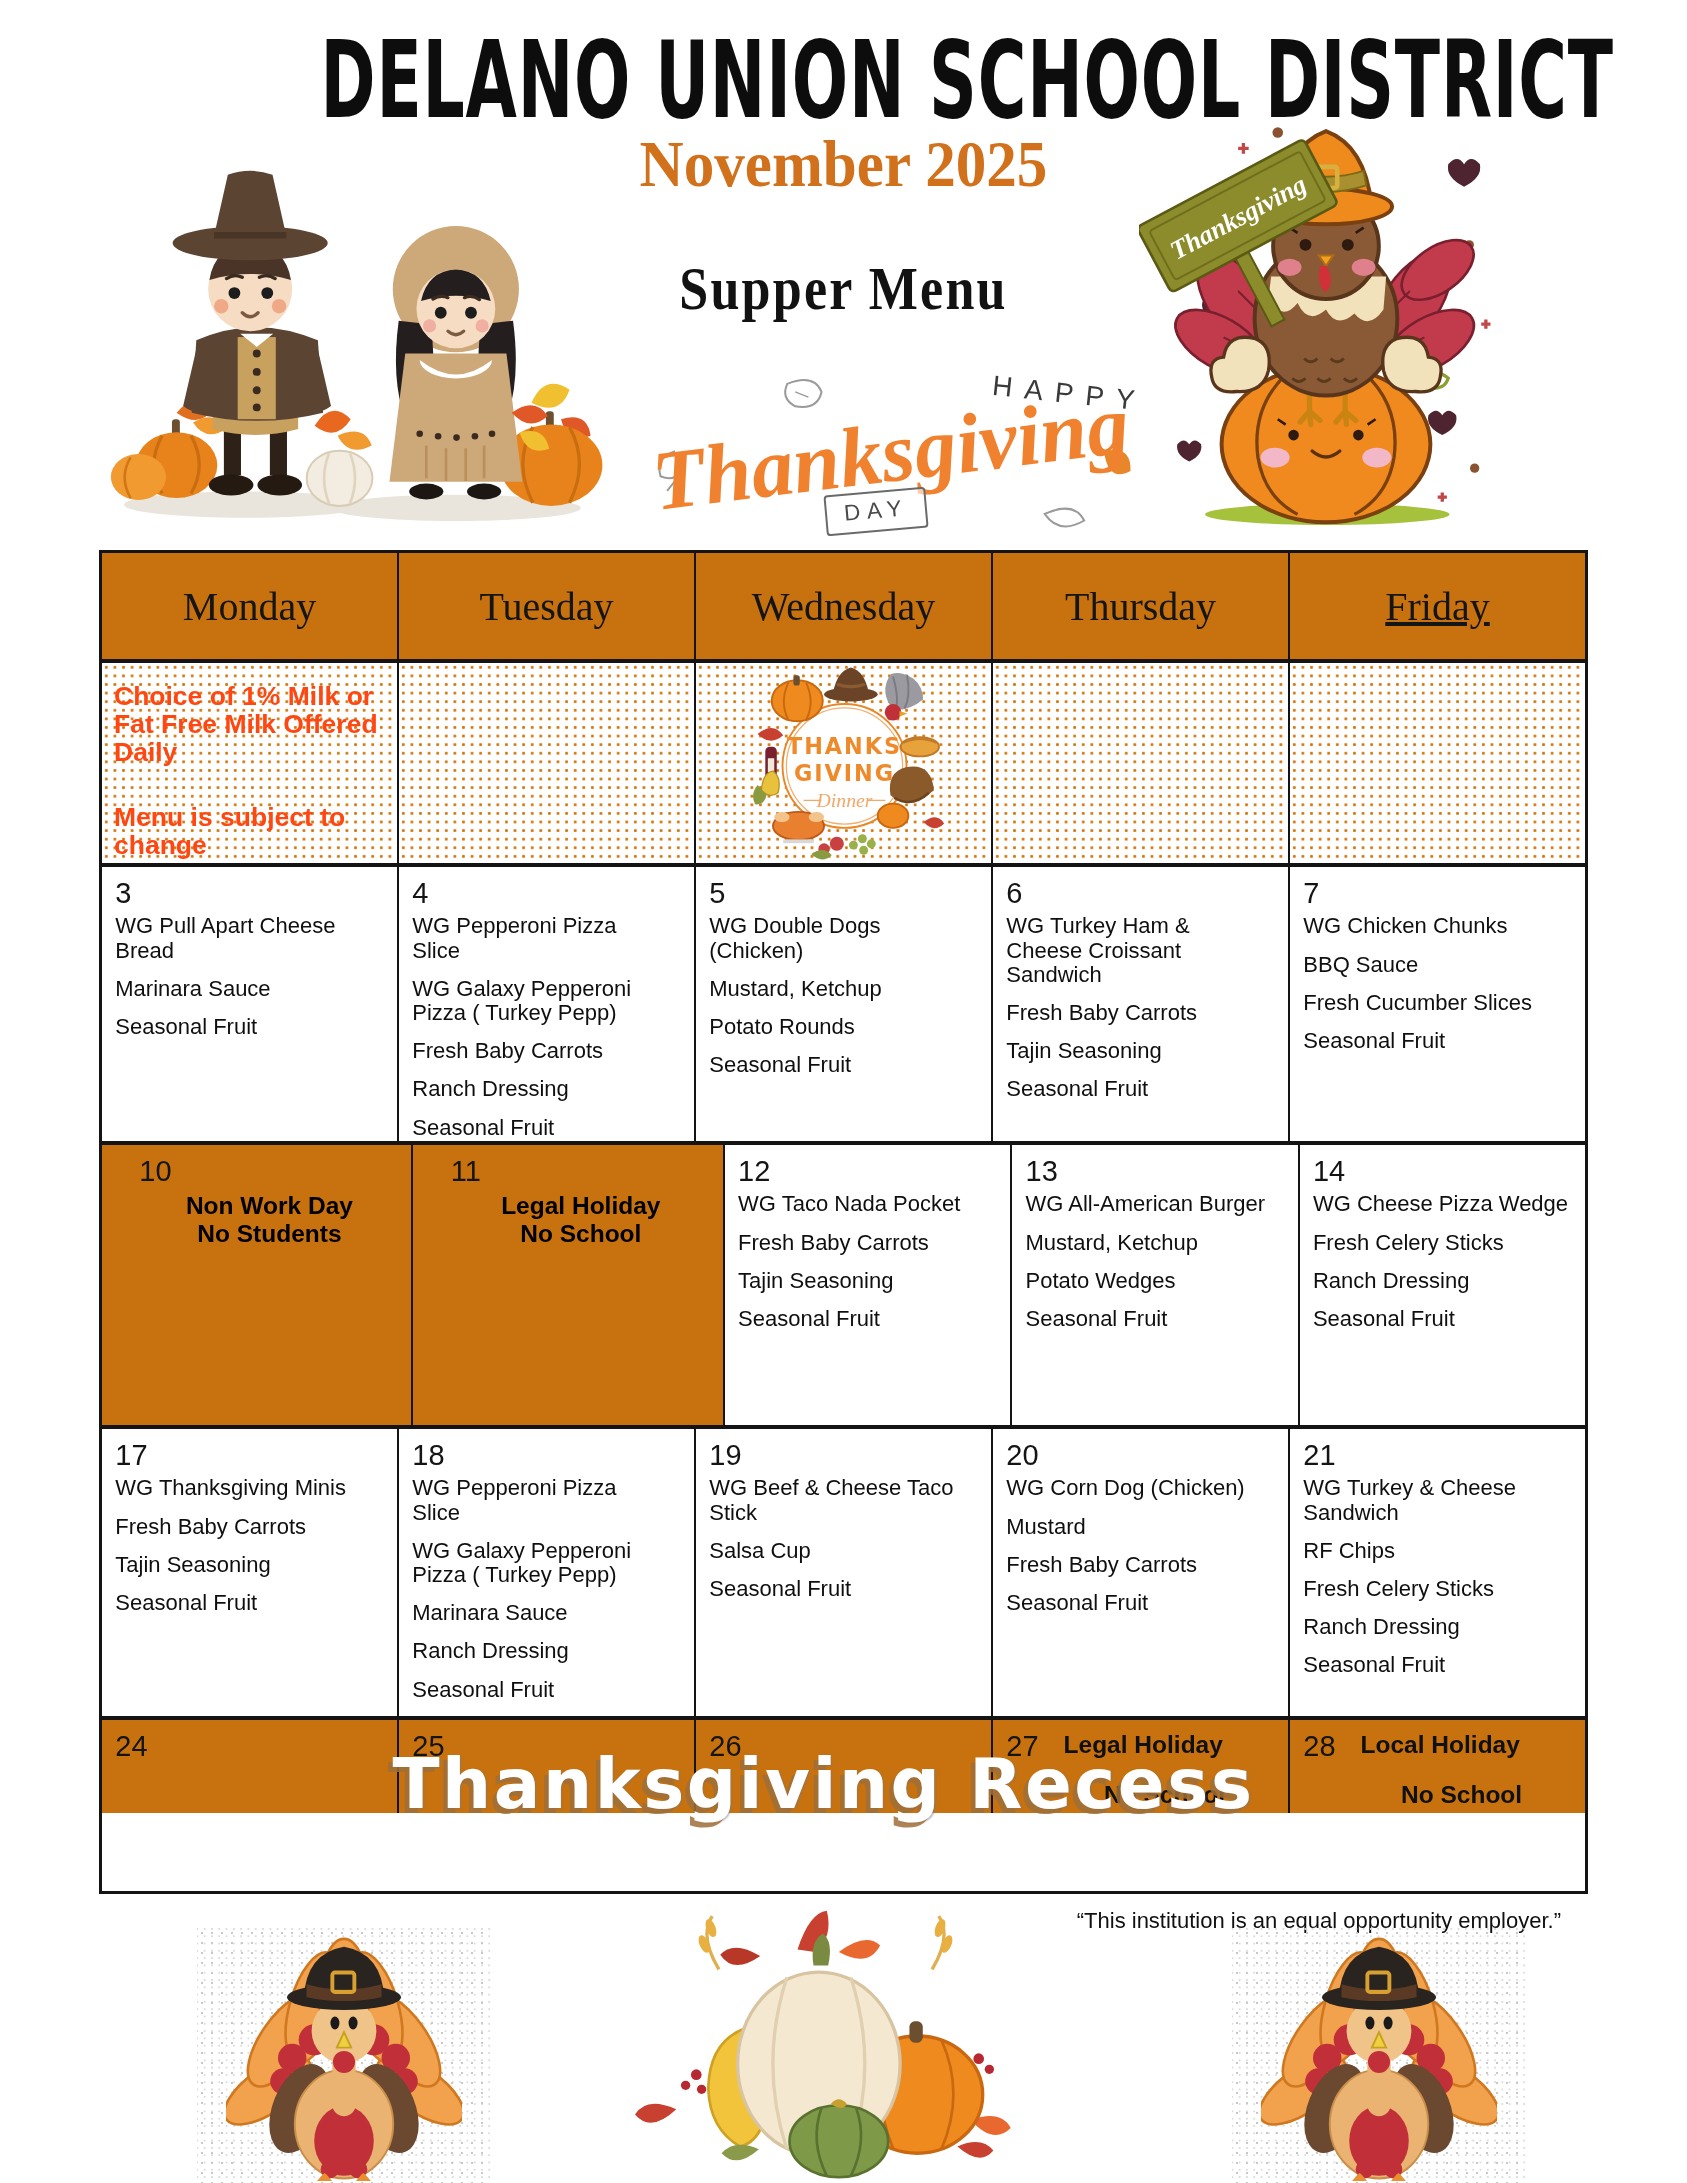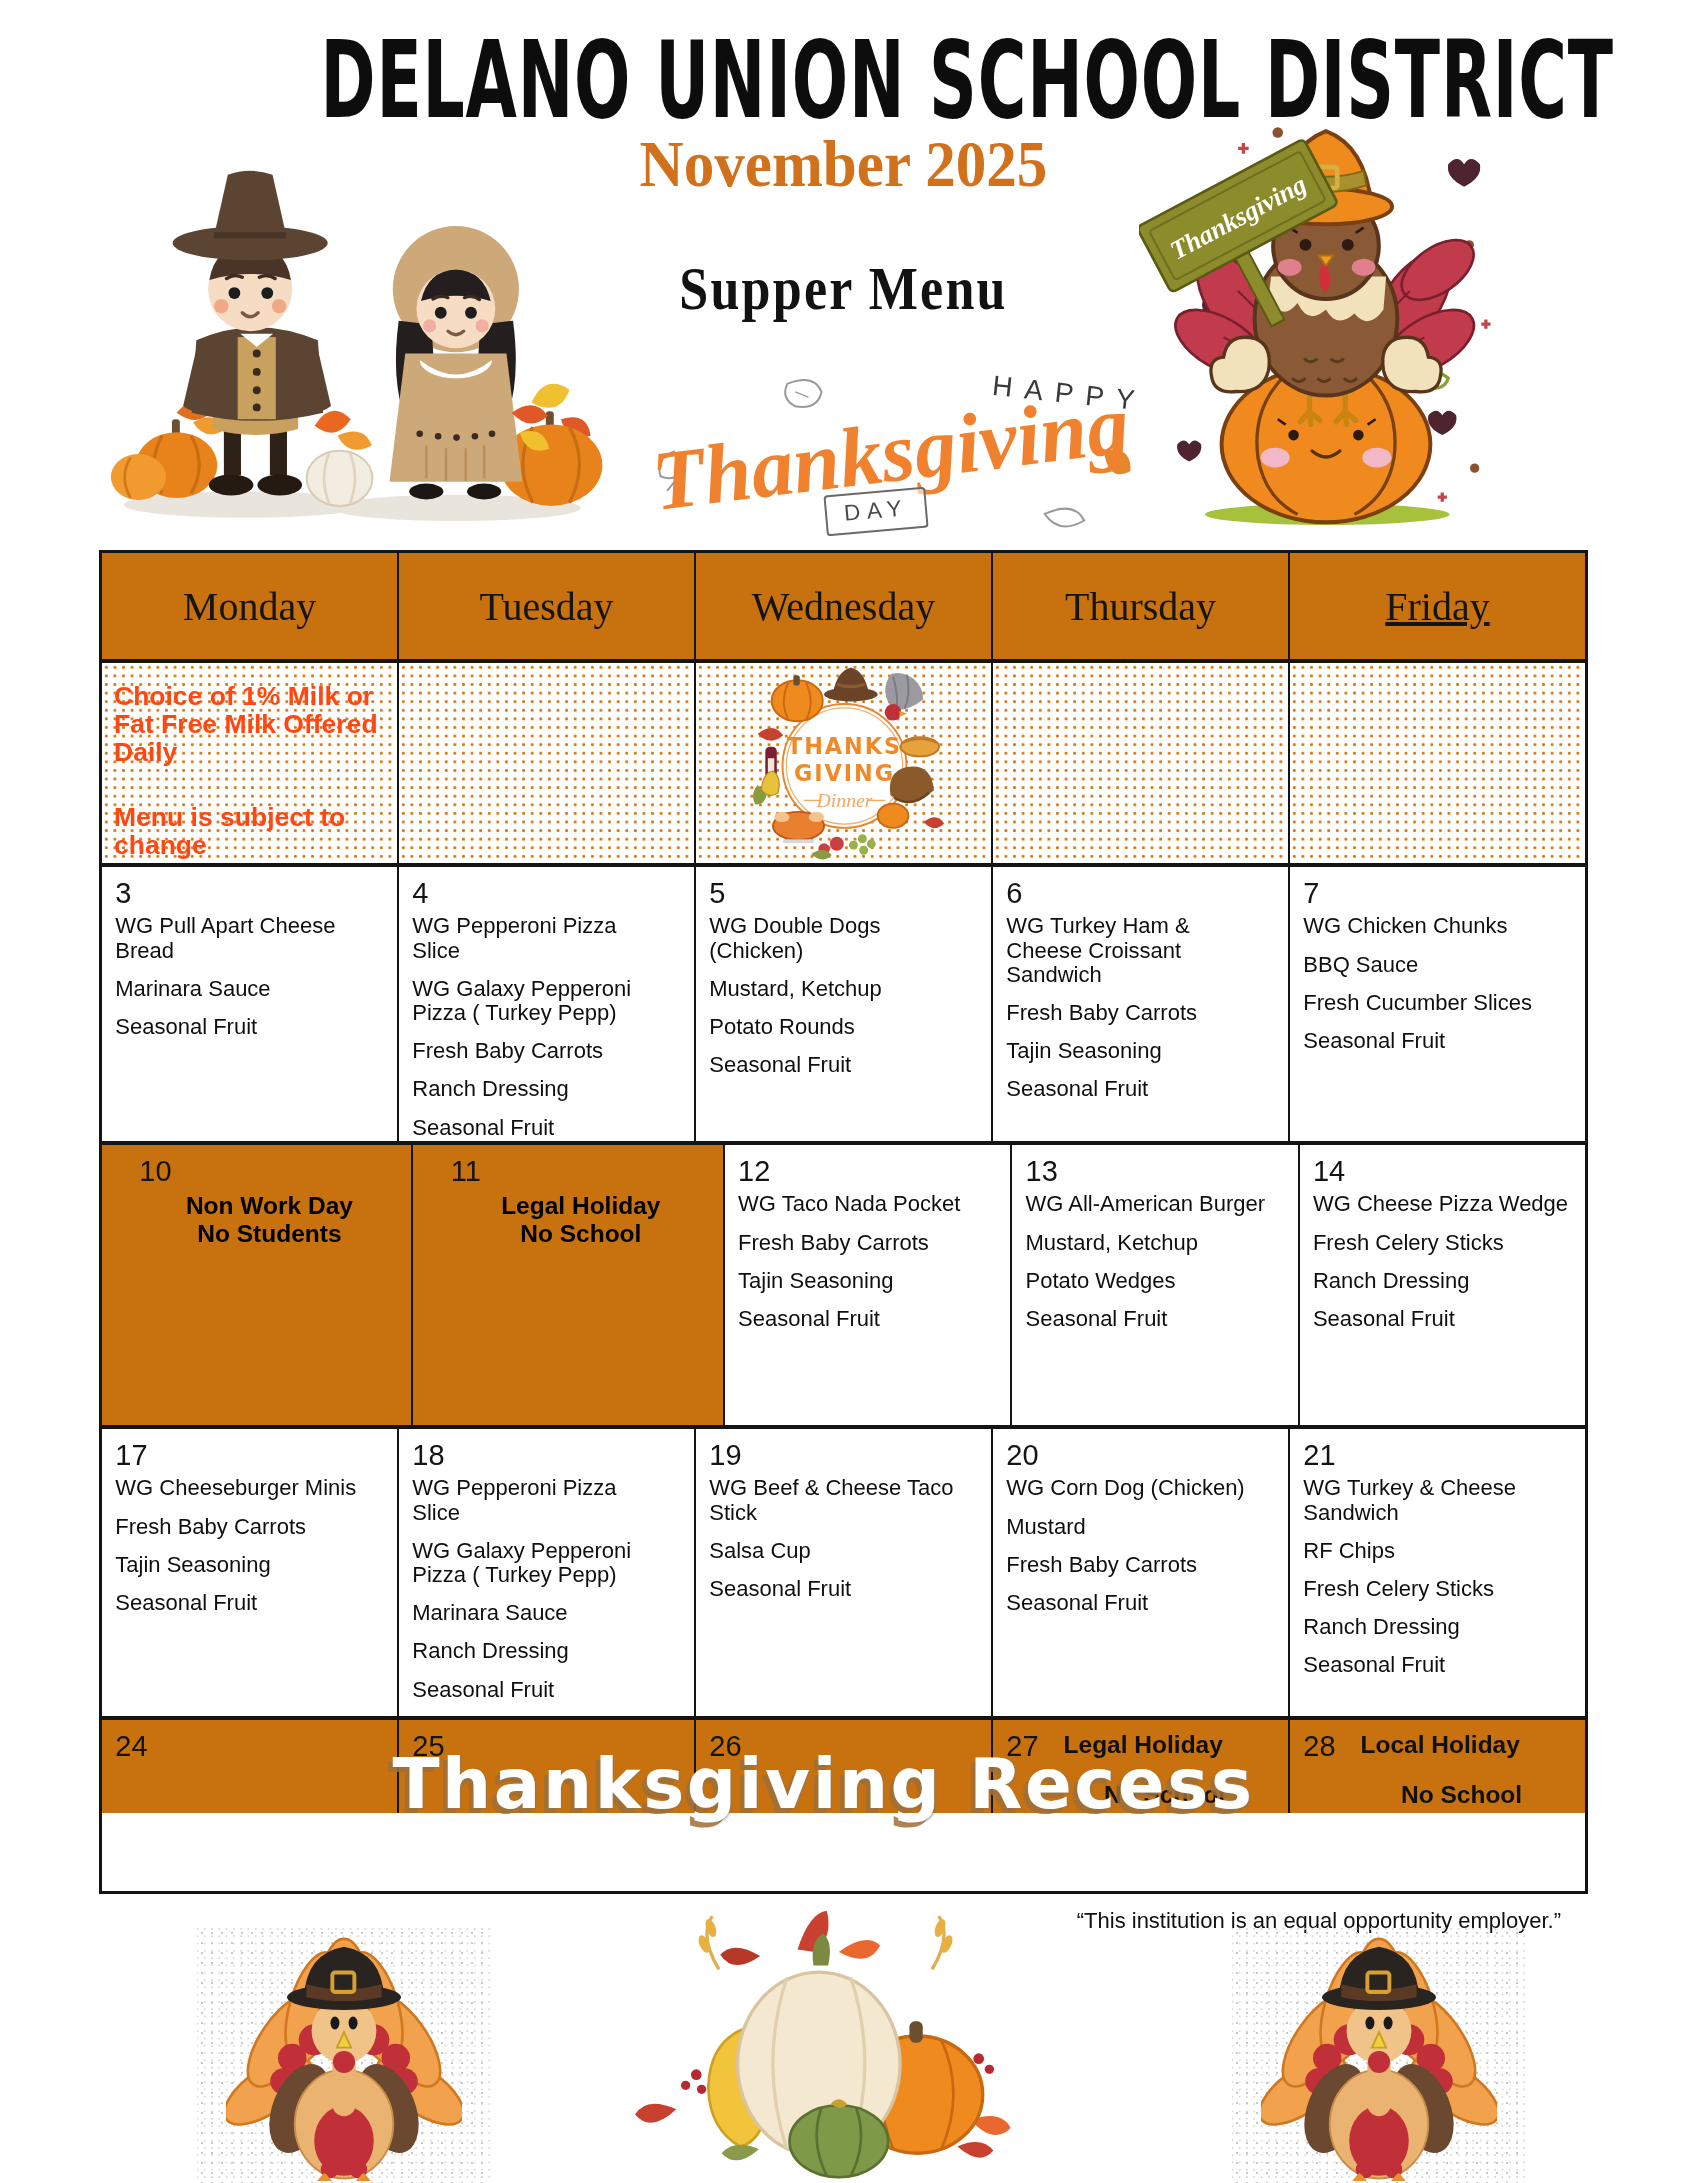--- a/index.html
+++ b/index.html
@@ -384,21 +384,21 @@
             <div class="date">14</div>
             <p class="menu-item">WG Cheese Pizza Wedge</p>
             <p class="menu-item">Fresh Celery Sticks</p>
             <p class="menu-item">Ranch Dressing</p>
             <p class="menu-item">Seasonal Fruit</p>
           </div>
         </div>
         <div class="cal-row w2">
           <div class="cell">
             <div class="date">17</div>
-            <p class="menu-item">WG Cheeseburger Minis</p>
+            <p class="menu-item">WG Thanksgiving Minis</p>
             <p class="menu-item">Fresh Baby Carrots</p>
             <p class="menu-item">Tajin Seasoning</p>
             <p class="menu-item">Seasonal Fruit</p>
           </div>
           <div class="cell">
             <div class="date">18</div>
             <p class="menu-item">WG Pepperoni Pizza
 Slice</p>
             <p class="menu-item">WG Galaxy Pepperoni
 Pizza ( Turkey Pepp)</p>

